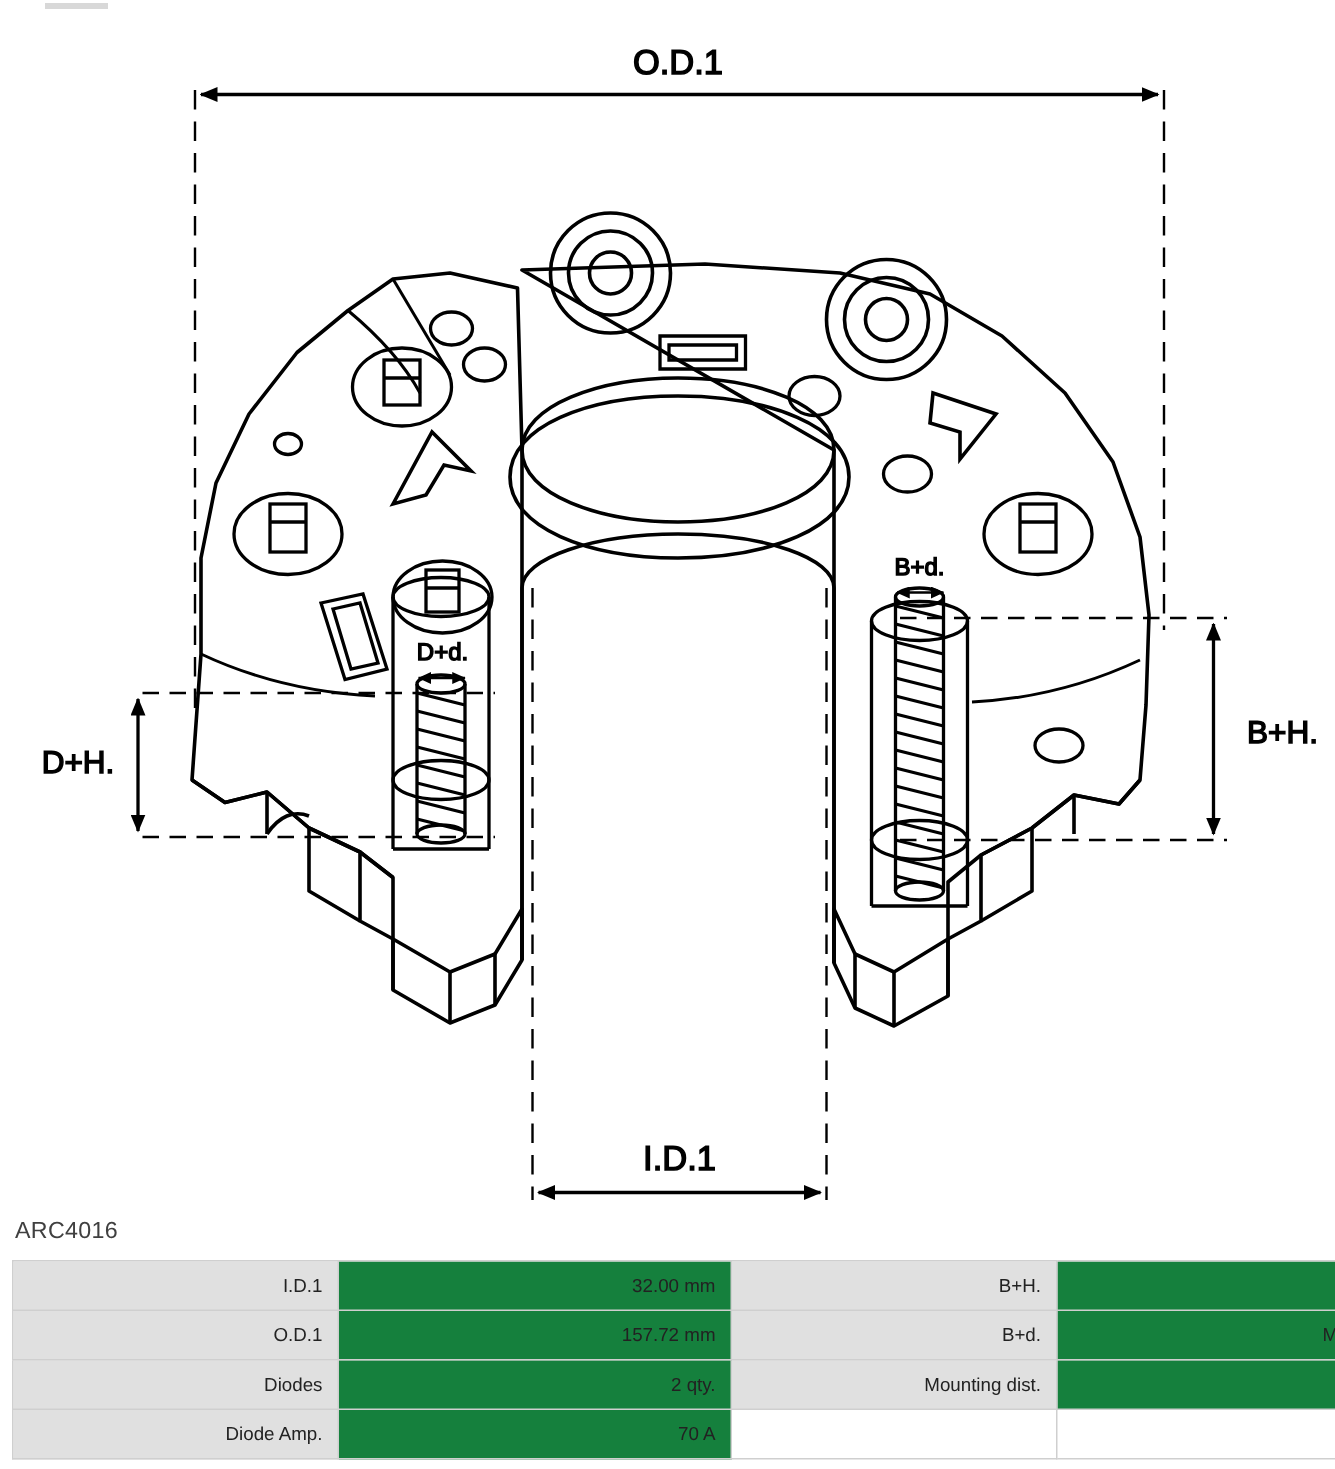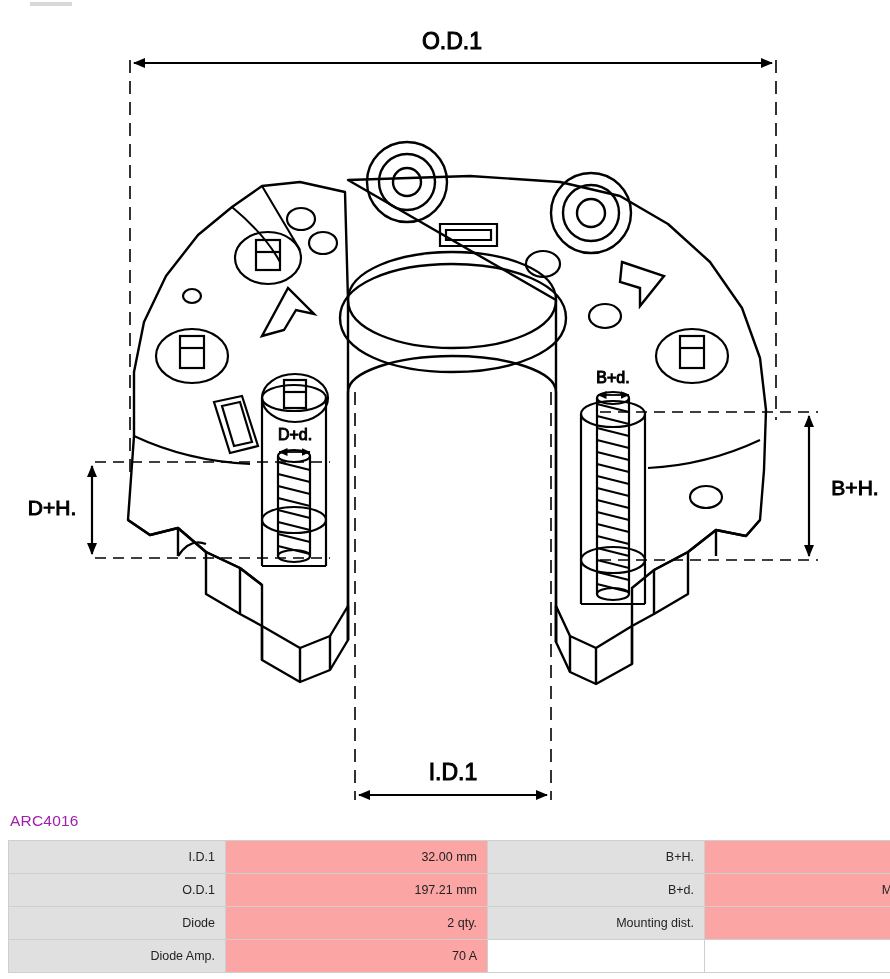--- a/index.html
+++ b/index.html
@@ -25,21 +25,21 @@
     left: 0;
     top: 0;
     width: 890px;
     height: 820px;
   }
   .part-code {
     position: absolute;
     left: 10px;
     top: 812px;
     font-size: 15.5px;
-    color: #a21caf;
+    color: #404040;
     font-family: "Liberation Sans", sans-serif;
     letter-spacing: 0.2px;
   }
   #spec-table {
     position: absolute;
     left: 8px;
     top: 840px;
     width: 874px;
     border-collapse: collapse;
     table-layout: fixed;
@@ -51,21 +51,21 @@
     padding: 0 10px;
     vertical-align: middle;
   }
   td.label-cell {
     background: #e0e0e0;
     text-align: right;
     color: #222;
     width: 196px;
   }
   td.value-cell {
-    background: #fca5a5;
+    background: #15803d;
     text-align: right;
     color: #222;
     width: 241px;
   }
   td.empty-cell {
     background: #ffffff;
   }
   .dim-text {
     font-family: "Liberation Sans", sans-serif;
     fill: #000;
@@ -309,26 +309,26 @@
   <table id="spec-table">
     <tbody>
       <tr>
         <td class="label-cell">I.D.1</td>
         <td class="value-cell">32.00 mm</td>
         <td class="label-cell">B+H.</td>
         <td class="value-cell">40.60 mm</td>
       </tr>
       <tr>
         <td class="label-cell">O.D.1</td>
-        <td class="value-cell">197.21 mm</td>
+        <td class="value-cell">157.72 mm</td>
         <td class="label-cell">B+d.</td>
         <td class="value-cell">M8X1.25 mm</td>
       </tr>
       <tr>
-        <td class="label-cell">Diode</td>
+        <td class="label-cell">Diodes</td>
         <td class="value-cell">2 qty.</td>
         <td class="label-cell">Mounting dist.</td>
         <td class="value-cell">85 mm</td>
       </tr>
       <tr>
         <td class="label-cell">Diode Amp.</td>
         <td class="value-cell">70 A</td>
         <td class="empty-cell"></td>
         <td class="empty-cell"></td>
       </tr>

